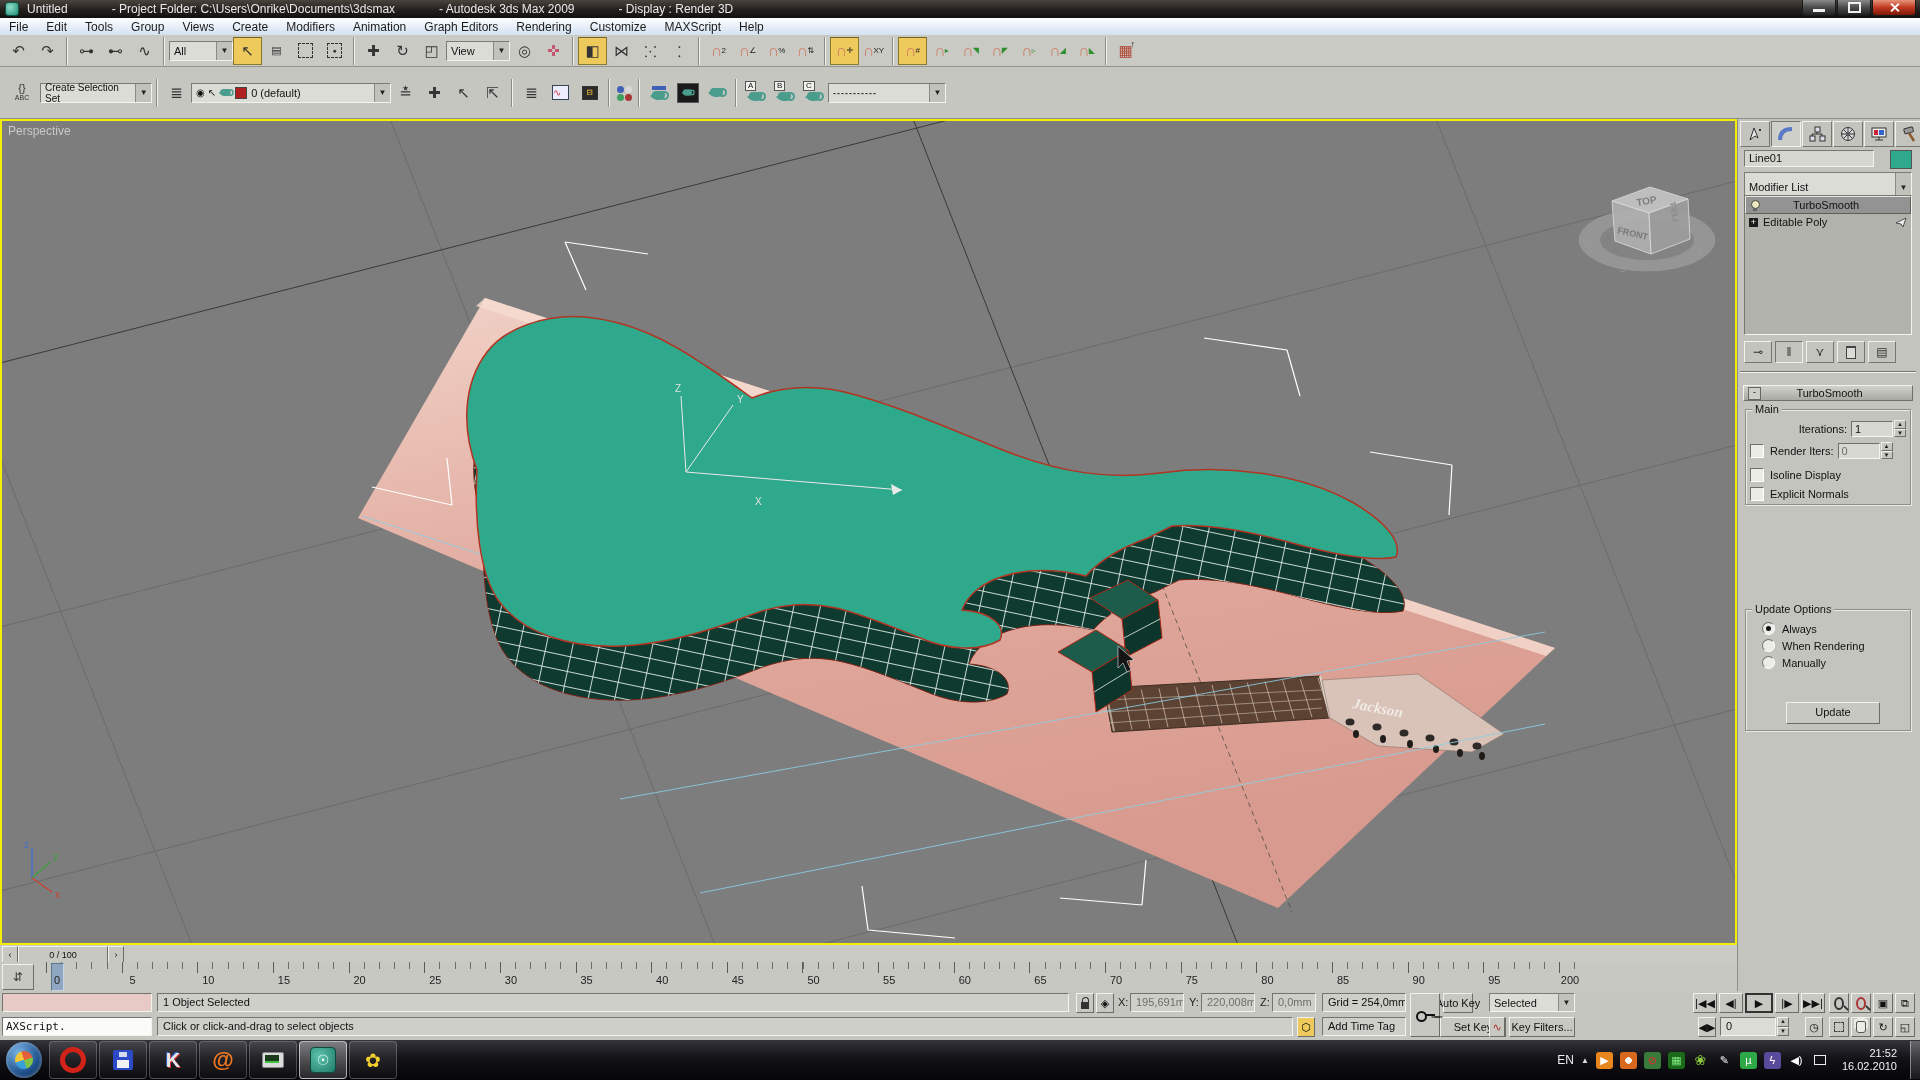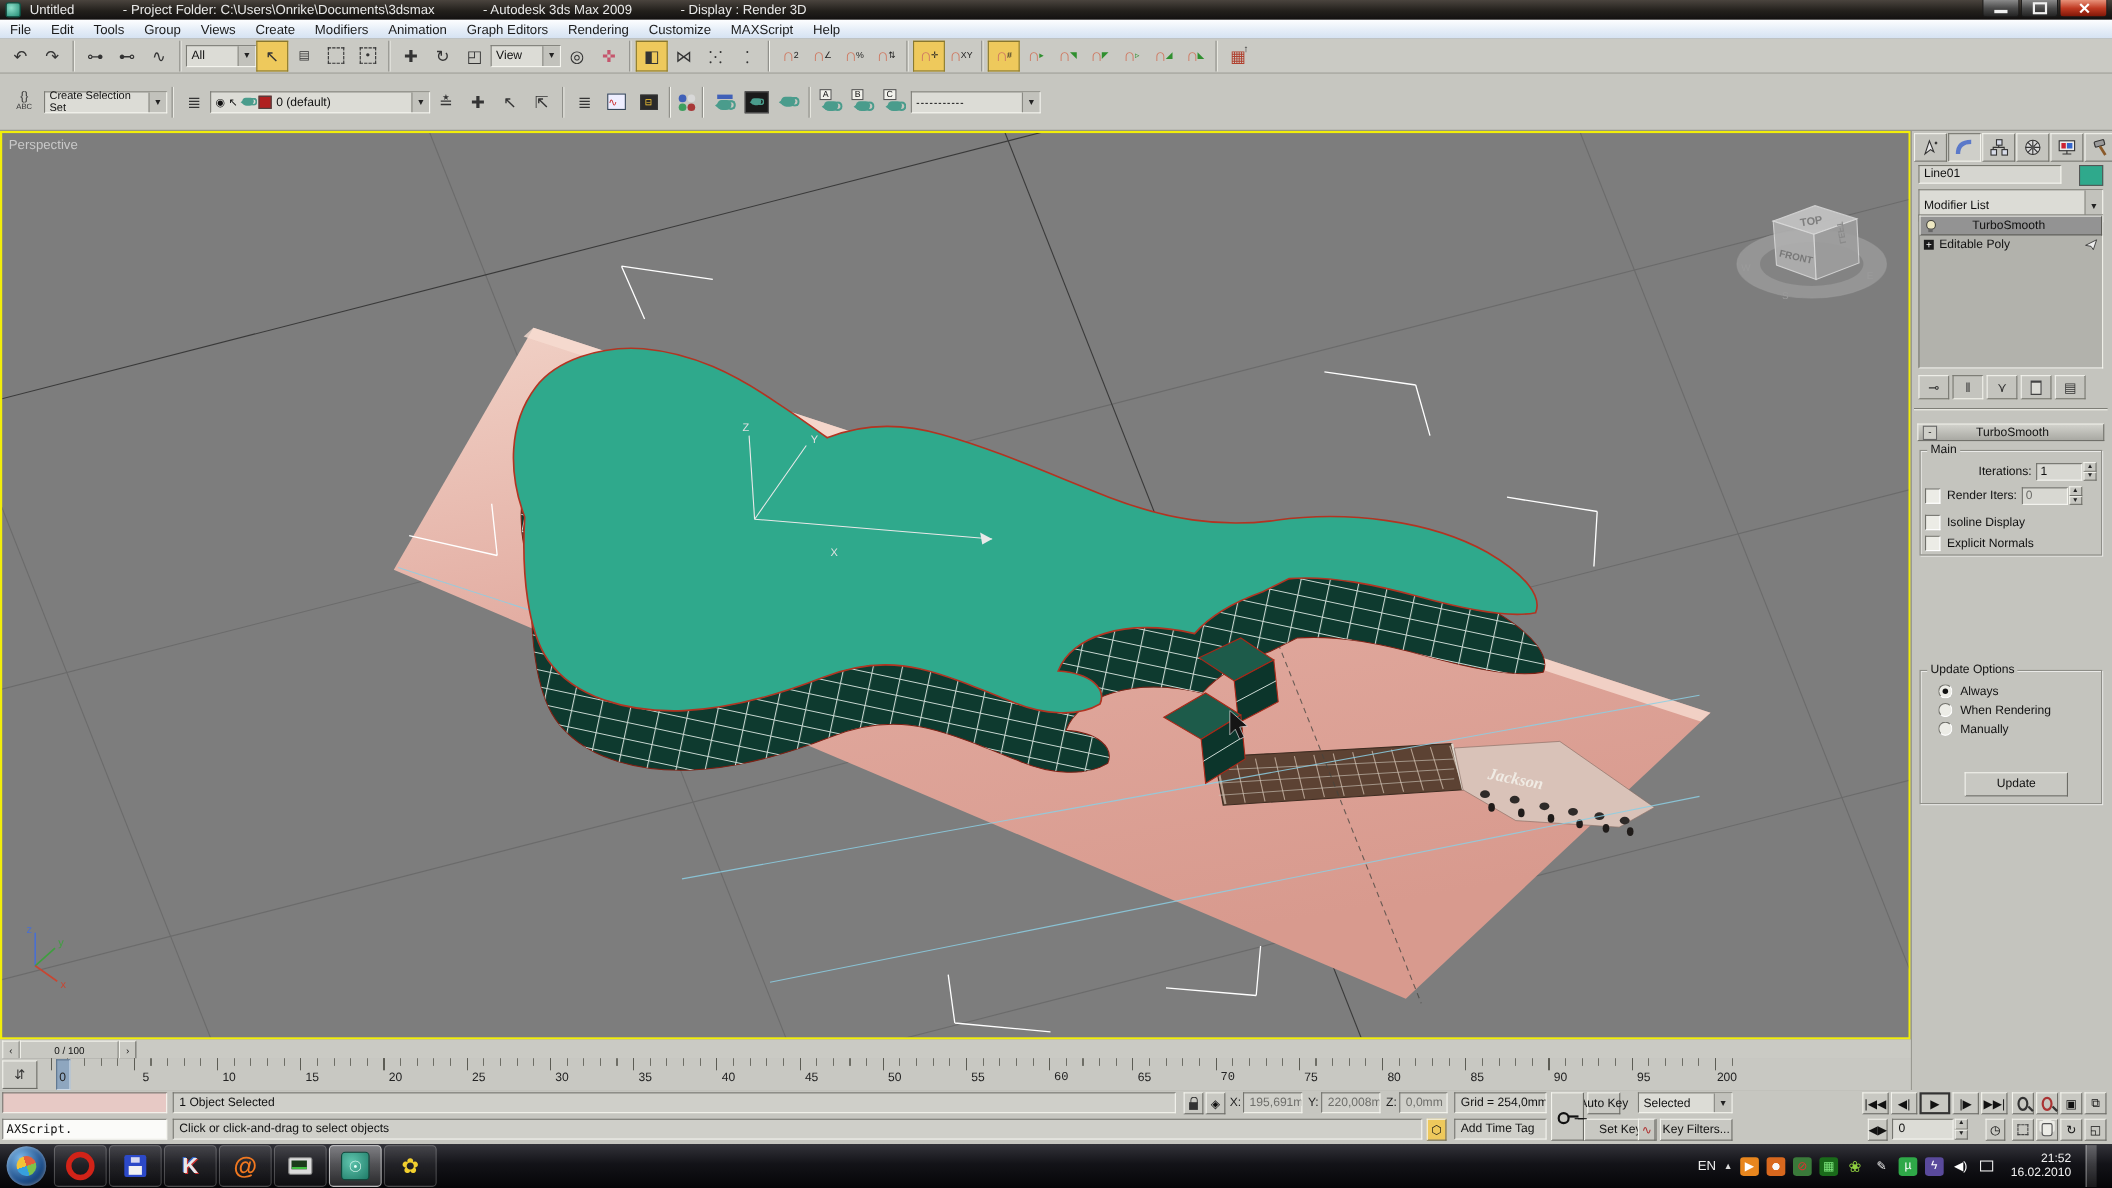--- a/index.html
+++ b/index.html
@@ -154,21 +154,21 @@
     background:linear-gradient(rgba(255,255,255,.10),rgba(255,255,255,.03));display:flex;align-items:center;justify-content:center;flex:none;}
   .task.active{background:linear-gradient(rgba(255,255,255,.38),rgba(255,255,255,.14));border-color:rgba(255,255,255,.6);}
   .floppy{position:relative;width:20px;height:20px;background:#2c49c8;border-radius:2px;}
   .floppy::before{content:"";position:absolute;left:4px;bottom:2px;width:12px;height:8px;background:#f2f2f2;}
   .floppy::after{content:"";position:absolute;left:6px;top:2px;width:8px;height:5px;background:#d5d8f0;}
   .monico{position:relative;width:20px;height:14px;background:#dcdcdc;border:1px solid #888;border-radius:2px;}
   .monico::before{content:"";position:absolute;left:2px;top:2px;width:14px;height:8px;background:#1a3a1a;
     box-shadow:inset 0 -2px 0 #3fbf3f;}
   .maxico{width:24px;height:24px;border-radius:4px;background:radial-gradient(circle at 35% 35%,#5fc4ad,#1d7a66);
     border:1px solid #0c4a3c;display:flex;align-items:center;justify-content:center;color:#eafff8;font-size:14px;}
-  #tray{margin-left:auto;display:flex;align-items:center;gap:7px;color:#eee;padding-right:14px;}
+  #tray{margin-left:auto;display:flex;align-items:center;gap:7px;color:#eee;padding-right:0;}
   .tico{width:17px;height:17px;border-radius:3px;display:flex;align-items:center;justify-content:center;
     font-size:11px;flex:none;color:#fff;}
   #clock{text-align:right;line-height:13px;font-size:11px;color:#f2f2f2;margin-left:6px;}
   #showdesk{width:9px;height:38px;background:linear-gradient(rgba(255,255,255,.25),rgba(255,255,255,.08));
     border-left:1px solid rgba(255,255,255,.4);margin-left:6px;}
 </style>
 </head>
 <body>
 
 <div id="screen">
@@ -649,23 +649,23 @@
     <span class="tick" style="left: 197.3px;">10</span>
     <span class="tick" style="left: 272.95px;">15</span>
     <span class="tick" style="left: 348.6px;">20</span>
     <span class="tick" style="left: 424.25px;">25</span>
     <span class="tick" style="left: 499.9px;">30</span>
     <span class="tick" style="left: 575.55px;">35</span>
     <span class="tick" style="left: 651.2px;">40</span>
     <span class="tick" style="left: 726.85px;">45</span>
     <span class="tick" style="left: 802.5px;">50</span>
     <span class="tick" style="left: 878.15px;">55</span>
-    <span class="tick" style="left: 953.8px; font-family: Liberation Mono, monospace;">60</span>
+    <span class="tick" style="left: 953.8px;">60</span>
     <span class="tick" style="left: 1029.45px;">65</span>
-    <span class="tick" style="left: 1105.1px; font-family: Liberation Mono, monospace;">70</span>
+    <span class="tick" style="left: 1105.1px;">70</span>
     <span class="tick" style="left: 1180.75px;">75</span>
     <span class="tick" style="left: 1256.4px;">80</span>
     <span class="tick" style="left: 1332.05px;">85</span>
     <span class="tick" style="left: 1407.7px;">90</span>
     <span class="tick" style="left: 1483.35px;">95</span>
     <span class="tick" style="left: 1559px;">200</span>
   </div>
 
   <div id="statusA">
     <div id="pinkbox"></div>

